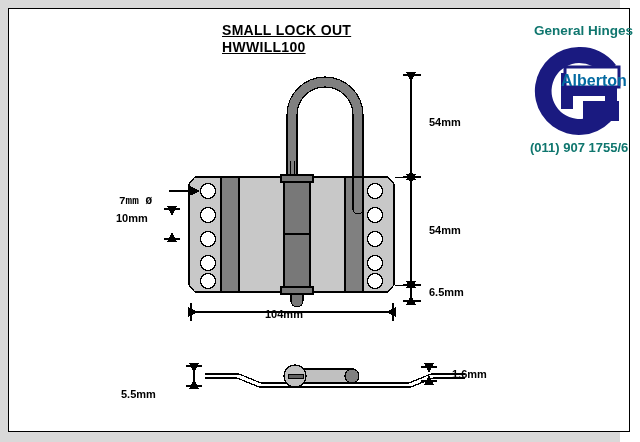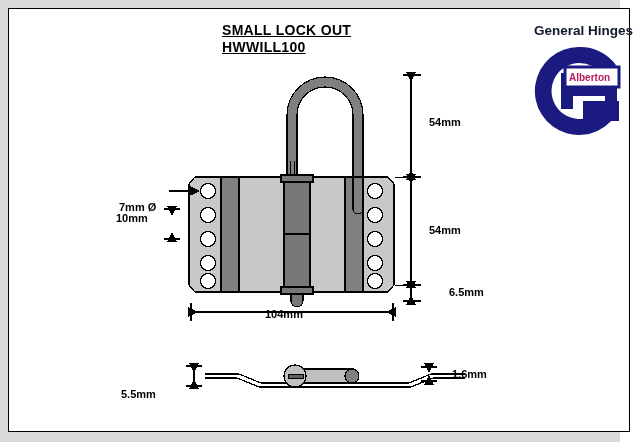--- a/index.html
+++ b/index.html
@@ -4,25 +4,25 @@
 <style>
   html,body{margin:0;padding:0;background:#ffffff;}
   body{width:640px;height:442px;font-family:"Liberation Sans",sans-serif;overflow:hidden;}
   #page{position:relative;width:620px;height:442px;background:#d9d9d9;}
   #frame{position:absolute;left:8px;top:8px;width:622px;height:424px;background:#ffffff;border:1px solid #000000;box-sizing:border-box;}
   .abs{position:absolute;}
   .lbl{position:absolute;font-weight:bold;color:#000000;white-space:nowrap;line-height:1;}
   #title1,#title2{font-size:14px;text-decoration:underline;letter-spacing:.3px;}
   #title1{left:213px;top:14px;}
   #title2{left:213px;top:31px;}
-  .logotxt{color:#0f172a;font-weight:bold;white-space:nowrap;position:absolute;}
+  .logotxt{color:#0f766e;font-weight:bold;white-space:nowrap;position:absolute;}
   #logo-name{left:525px;top:14px;font-size:13.5px;}
   #logo-phone{left:521px;top:131px;font-size:13px;}
   #logo-mark{left:522px;top:34px;width:96px;height:96px;}
-  #logo-alberton{left:552px;top:63px;font-size:10px;color:#be185d;padding-left:8px;}
+  #logo-alberton{left:552px;top:63px;font-size:16px;color:#0369a1;}
   .dim{font-size:11px;}
   svg{display:block;}
 </style>
 </head>
 <body>
 
 <div id="page">
   <div id="frame">
 
     <div class="lbl" id="title1">SMALL LOCK OUT</div>
@@ -40,20 +40,21 @@
 
         <rect x="74" y="30" width="12" height="36" fill="#1a1a80"></rect>
 
         <rect x="30" y="42" width="56" height="11" fill="#1a1a80"></rect>
 
         <rect x="34" y="24" width="54" height="20" fill="#ffffff"></rect>
         <rect x="34" y="24" width="54" height="20" fill="none" stroke="#1a1a80" stroke-width="3"></rect>
       </svg>
     </div>
     <div class="logotxt" id="logo-alberton">Alberton</div>
+    <div class="logotxt" id="logo-phone">(011) 907 1755/6</div>
 
     <div class="abs" style="left:0px;top:0px;width:622px;height:424px;">
       <svg width="622" height="424" viewBox="0 0 622 424">
         <g stroke="#000000" stroke-width="1.2" shape-rendering="crispEdges">
 
           <path d="M278 176
                    L278 106
                    A38 38 0 0 1 354 106
                    L354 176
                    L344 176
@@ -158,23 +159,23 @@
               <line x1="412" y1="372" x2="428" y2="372"></line>
               <polygon points="420,363 416,355 424,355"></polygon>
               <polygon points="420,367 416,375 424,375"></polygon>
             </g>
           </g>
 
         </g>
       </svg>
     </div>
 
-    <div class="lbl dim" style="left:110px;top:193px;">7mm Ø</div>
+    <div class="lbl dim" style="left:110px;top:187px;font-family:Liberation Mono, monospace;">7mm Ø</div>
     <div class="lbl dim" style="left:107px;top:204px;">10mm</div>
     <div class="lbl dim" style="left:420px;top:108px;">54mm</div>
     <div class="lbl dim" style="left:420px;top:216px;">54mm</div>
-    <div class="lbl dim" style="left:440px;top:278px;">6.5mm</div>
+    <div class="lbl dim" style="left:420px;top:278px;">6.5mm</div>
     <div class="lbl dim" style="left:256px;top:300px;">104mm</div>
     <div class="lbl dim" style="left:112px;top:380px;">5.5mm</div>
     <div class="lbl dim" style="left:443px;top:360px;">1.6mm</div>
 
   </div>
 </div>
 
 </body></html>

